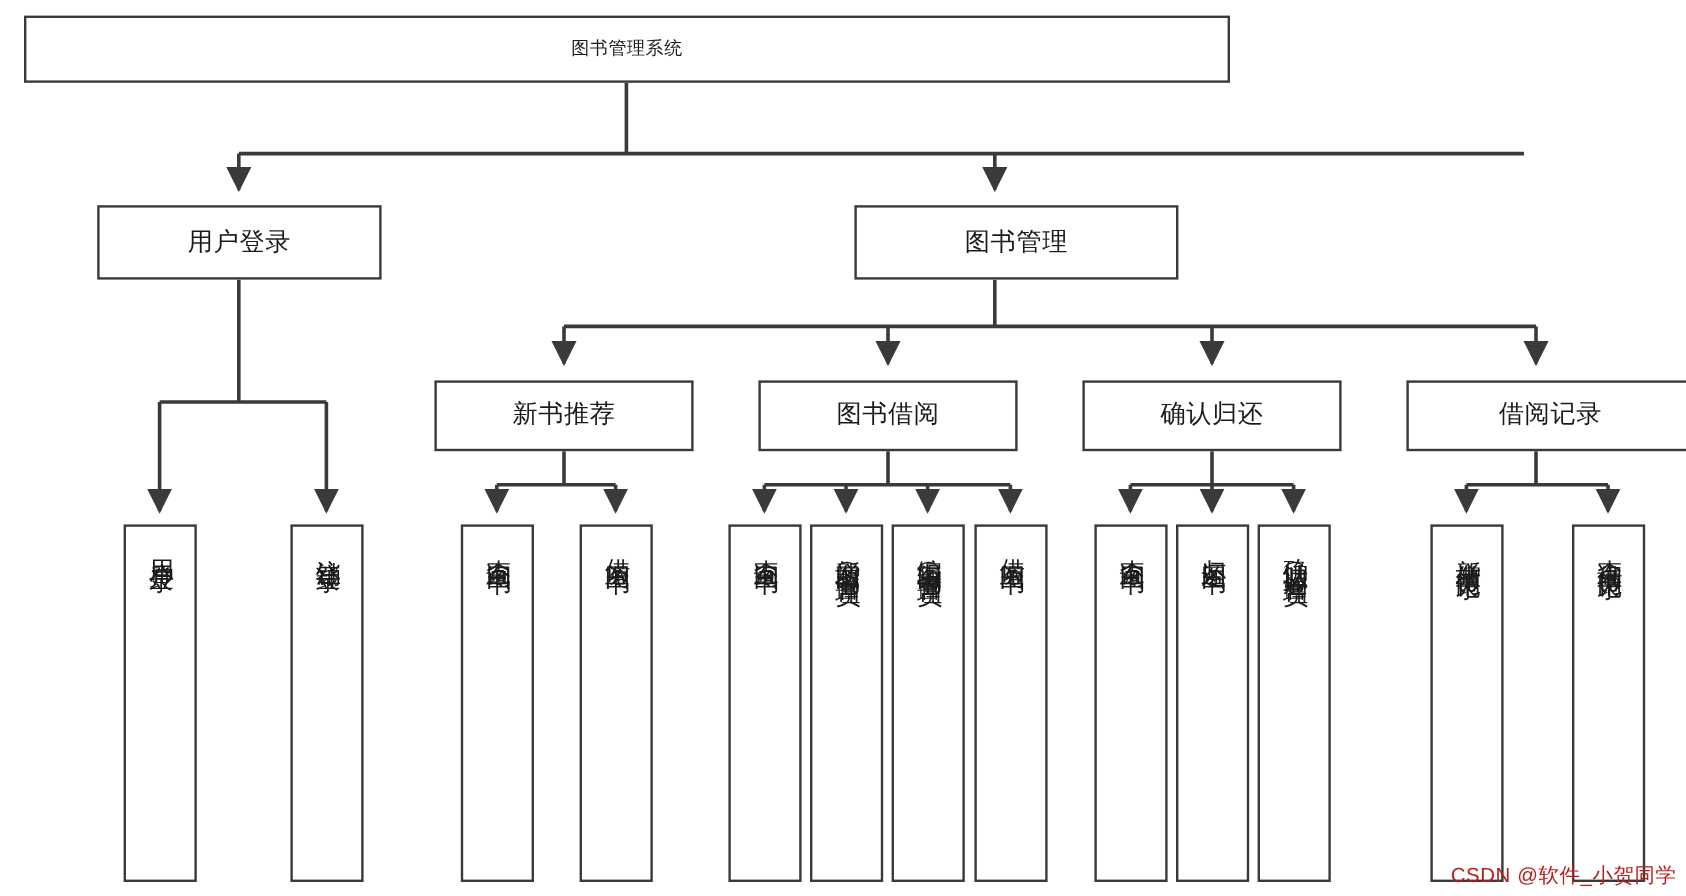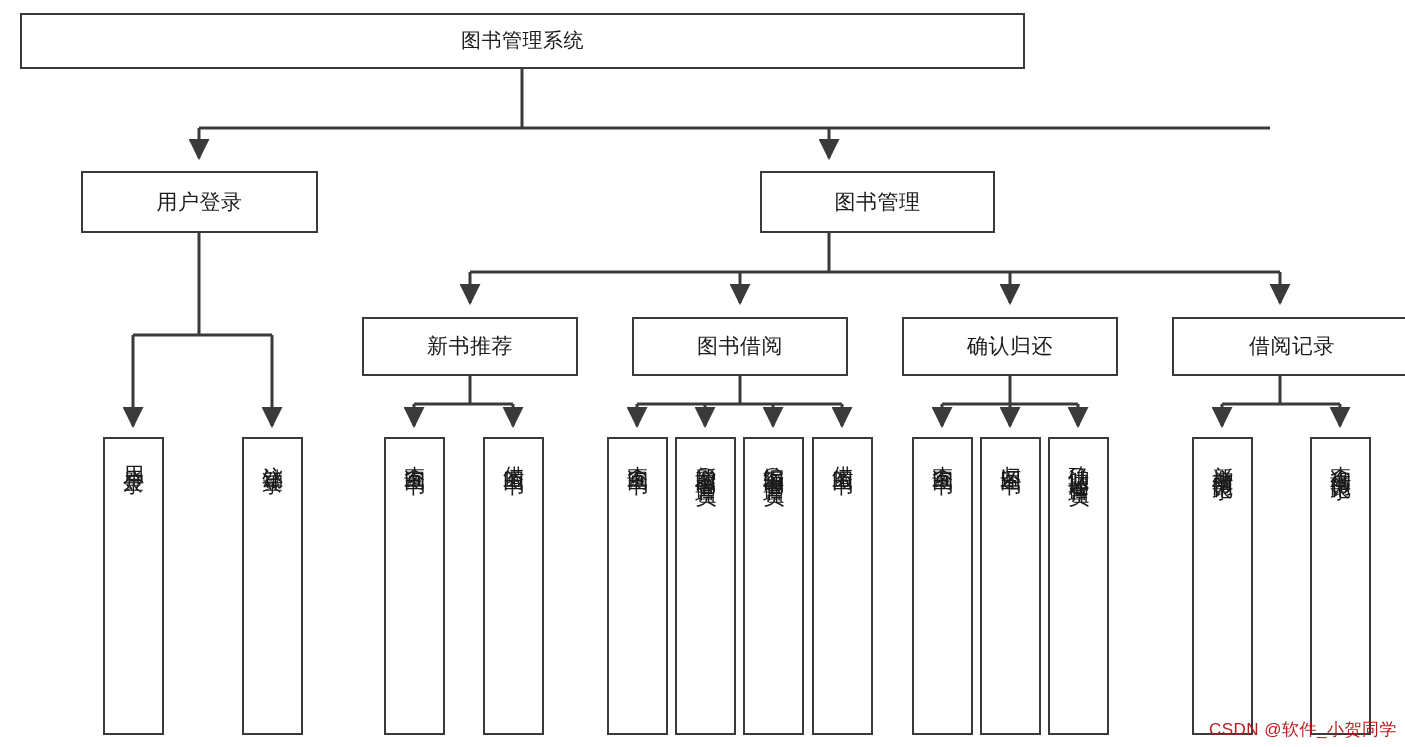--- a/index.html
+++ b/index.html
@@ -38,21 +38,21 @@
   .node .label {
     display: block;
     text-align: center;
     line-height: 1.18;
     letter-spacing: 0.5px;
   }
   .node-horizontal .label {
     font-size: 21px;
   }
   .node-root .label {
-    font-size: 20px;
+    font-size: 15px;
   }
   .node-vertical {
     padding: 10px 0;
     align-items: flex-start;
   }
   .node-vertical .label {
     writing-mode: vertical-rl;
     text-orientation: upright;
     font-size: 21px;
     line-height: 1.25;
@@ -126,21 +126,21 @@
   </svg>
 
   <div class="node node-horizontal node-root" style="left:20px; top:13px; width:1005px; height:56px;">
     <span class="label">图书管理系统</span>
   </div>
 
   <div class="node node-horizontal" style="left:81px; top:171px; width:237px; height:62px;">
     <span class="label">用户登录</span>
   </div>
 
-  <div class="node node-horizontal" style="left:712px; top:171px; width:235px; height:62px;margin-left:48px;">
+  <div class="node node-horizontal" style="left:712px; top:171px; width:270px; height:62px;">
     <span class="label">图书管理</span>
   </div>
 
   <div class="node node-horizontal" style="left:632px; top:317px; width:216px; height:59px;">
     <span class="label">图书借阅</span>
   </div>
 
   <div class="node node-horizontal" style="left:362px; top:317px; width:216px; height:59px;">
     <span class="label">新书推荐</span>
   </div>

